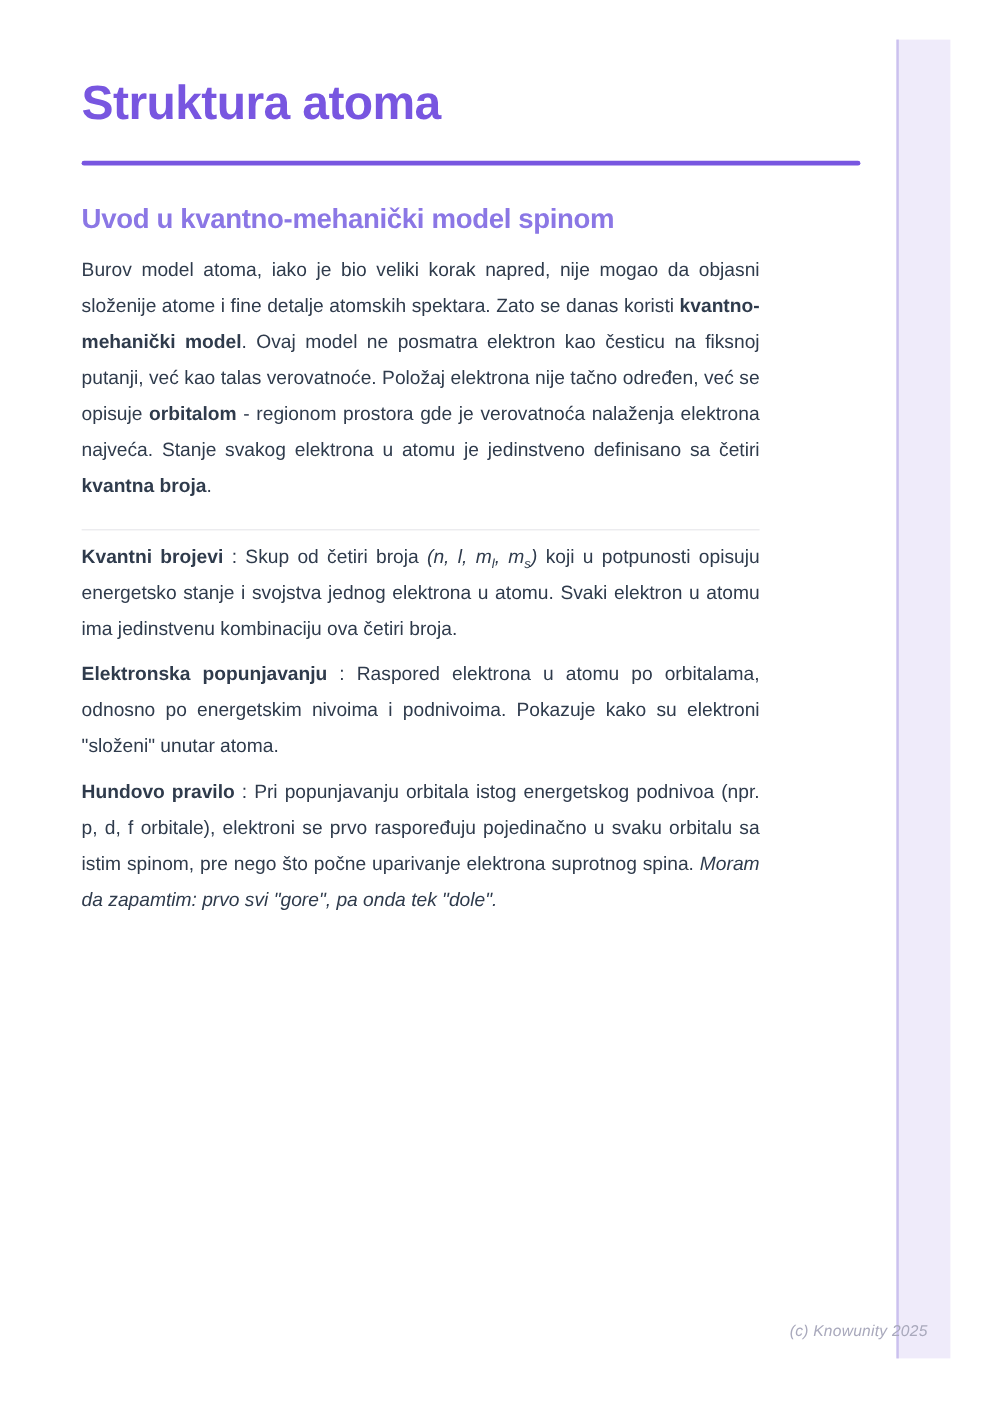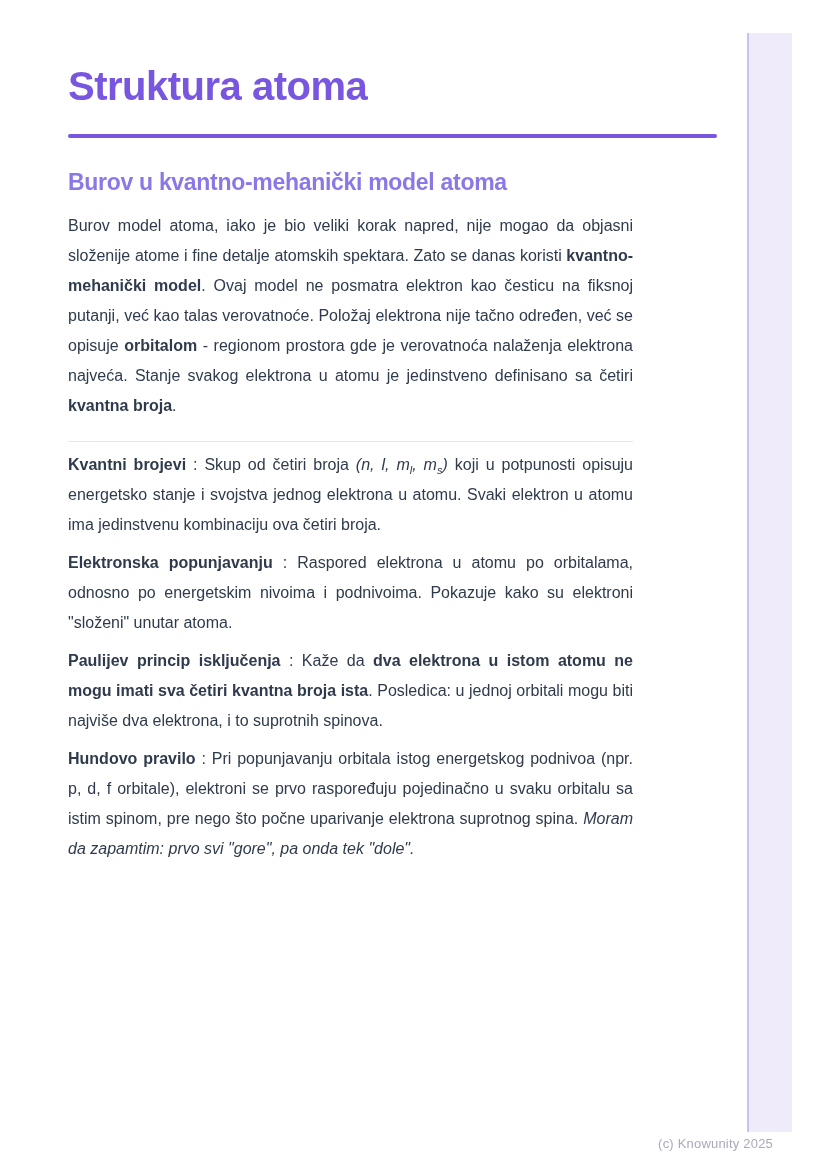--- a/index.html
+++ b/index.html
@@ -72,54 +72,54 @@
     line-height: 0;
   }
   hr.divider {
     border: none;
     border-top: 1px solid var(--divider-gray, #E8E8EC);
     margin: 20px 0 0 0;
     width: 565px;
   }
   .footer {
     position: absolute;
-    top: 1136px;
+    top: 1101px;
     right: 55px;
     font-size: 13px;
     letter-spacing: 0.2px;
     color: var(--footer-gray, #A9A9BC);
     z-index: 2;
+    font-style: italic;
   }
 </style>
 </head>
 <body>
 
 <div class="page">
 
   <div class="sidebar-accent"></div>
 
   <div class="content">
 
     <h1 class="doc-title">Struktura atoma</h1>
 
     <div class="title-rule"></div>
 
-    <h2 class="section-heading">Burov u kvantno-mehanički model atoma</h2>
+    <h2 class="section-heading">Uvod u kvantno-mehanički model spinom</h2>
 
     <div class="para-group intro-group">
         <p class="body-para"><span>Burov model atoma, iako je bio veliki korak napred, nije mogao da objasni složenije atome i fine detalje atomskih spektara. Zato se danas koristi </span><span class="b">kvantno-mehanički model</span><span>. Ovaj model ne posmatra elektron kao česticu na fiksnoj putanji, već kao talas verovatnoće. Položaj elektrona nije tačno određen, već se opisuje </span><span class="b">orbitalom</span><span> - regionom prostora gde je verovatnoća nalaženja elektrona najveća. Stanje svakog elektrona u atomu je jedinstveno definisano sa četiri </span><span class="b">kvantna broja</span><span>.</span></p>
       </div>
 
     <hr class="divider">
 
 
     <div class="para-group terms-group">
         <p class="body-para"><span class="b">Kvantni brojevi</span><span> : Skup od četiri broja </span><span class="math">(n, l, m</span><sub class="math">l</sub><span class="math">, m</span><sub class="math">s</sub><span class="math">)</span><span> koji u potpunosti opisuju energetsko stanje i svojstva jednog elektrona u atomu. Svaki elektron u atomu ima jedinstvenu kombinaciju ova četiri broja.</span></p>
         <p class="body-para"><span class="b">Elektronska popunjavanju</span><span> : Raspored elektrona u atomu po orbitalama, odnosno po energetskim nivoima i podnivoima. Pokazuje kako su elektroni "složeni" unutar atoma.</span></p>
-        <p class="body-para"><span class="b">Paulijev princip isključenja</span><span> : Kaže da </span><span class="b">dva elektrona u istom atomu ne mogu imati sva četiri kvantna broja ista</span><span>. Posledica: u jednoj orbitali mogu biti najviše dva elektrona, i to suprotnih spinova.</span></p>
         <p class="body-para"><span class="b">Hundovo pravilo</span><span> : Pri popunjavanju orbitala istog energetskog podnivoa (npr. p, d, f orbitale), elektroni se prvo raspoređuju pojedinačno u svaku orbitalu sa istim spinom, pre nego što počne uparivanje elektrona suprotnog spina. </span><span class="i">Moram da zapamtim: prvo svi "gore", pa onda tek "dole".</span></p>
       </div>
 
   </div>
 
   <div class="footer">(c) Knowunity 2025</div>
 
 </div>
 
 </body></html>

